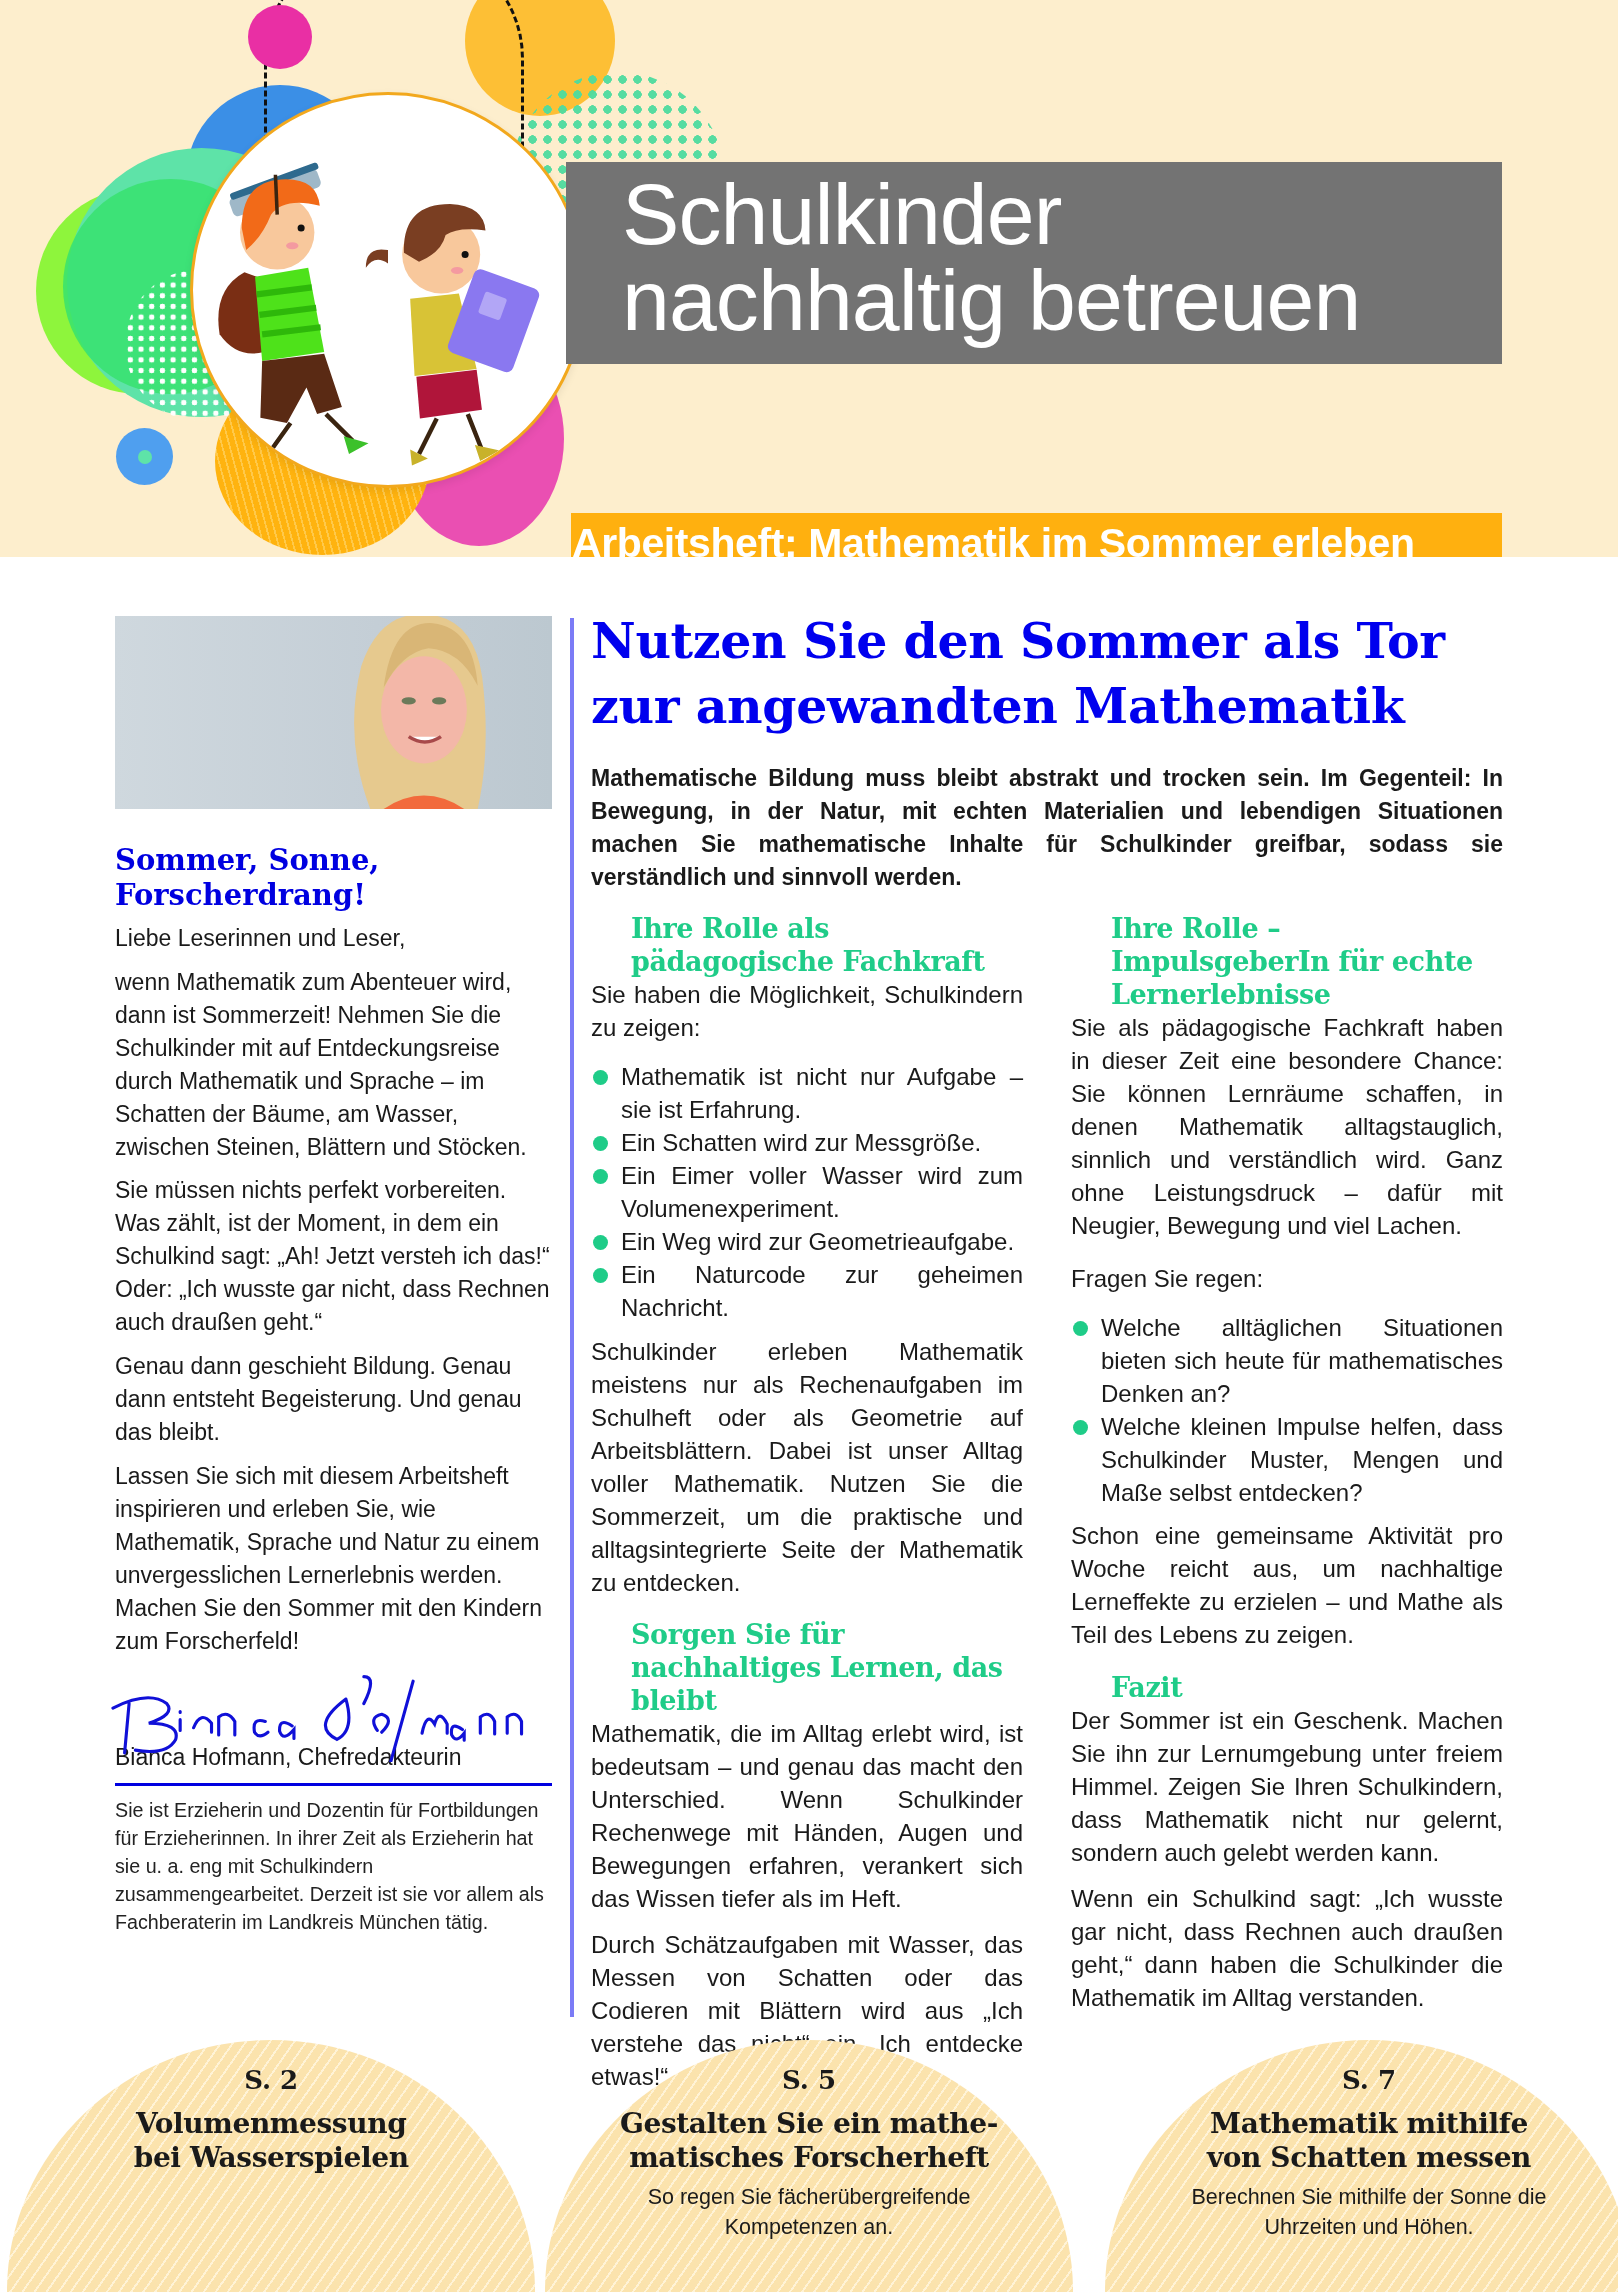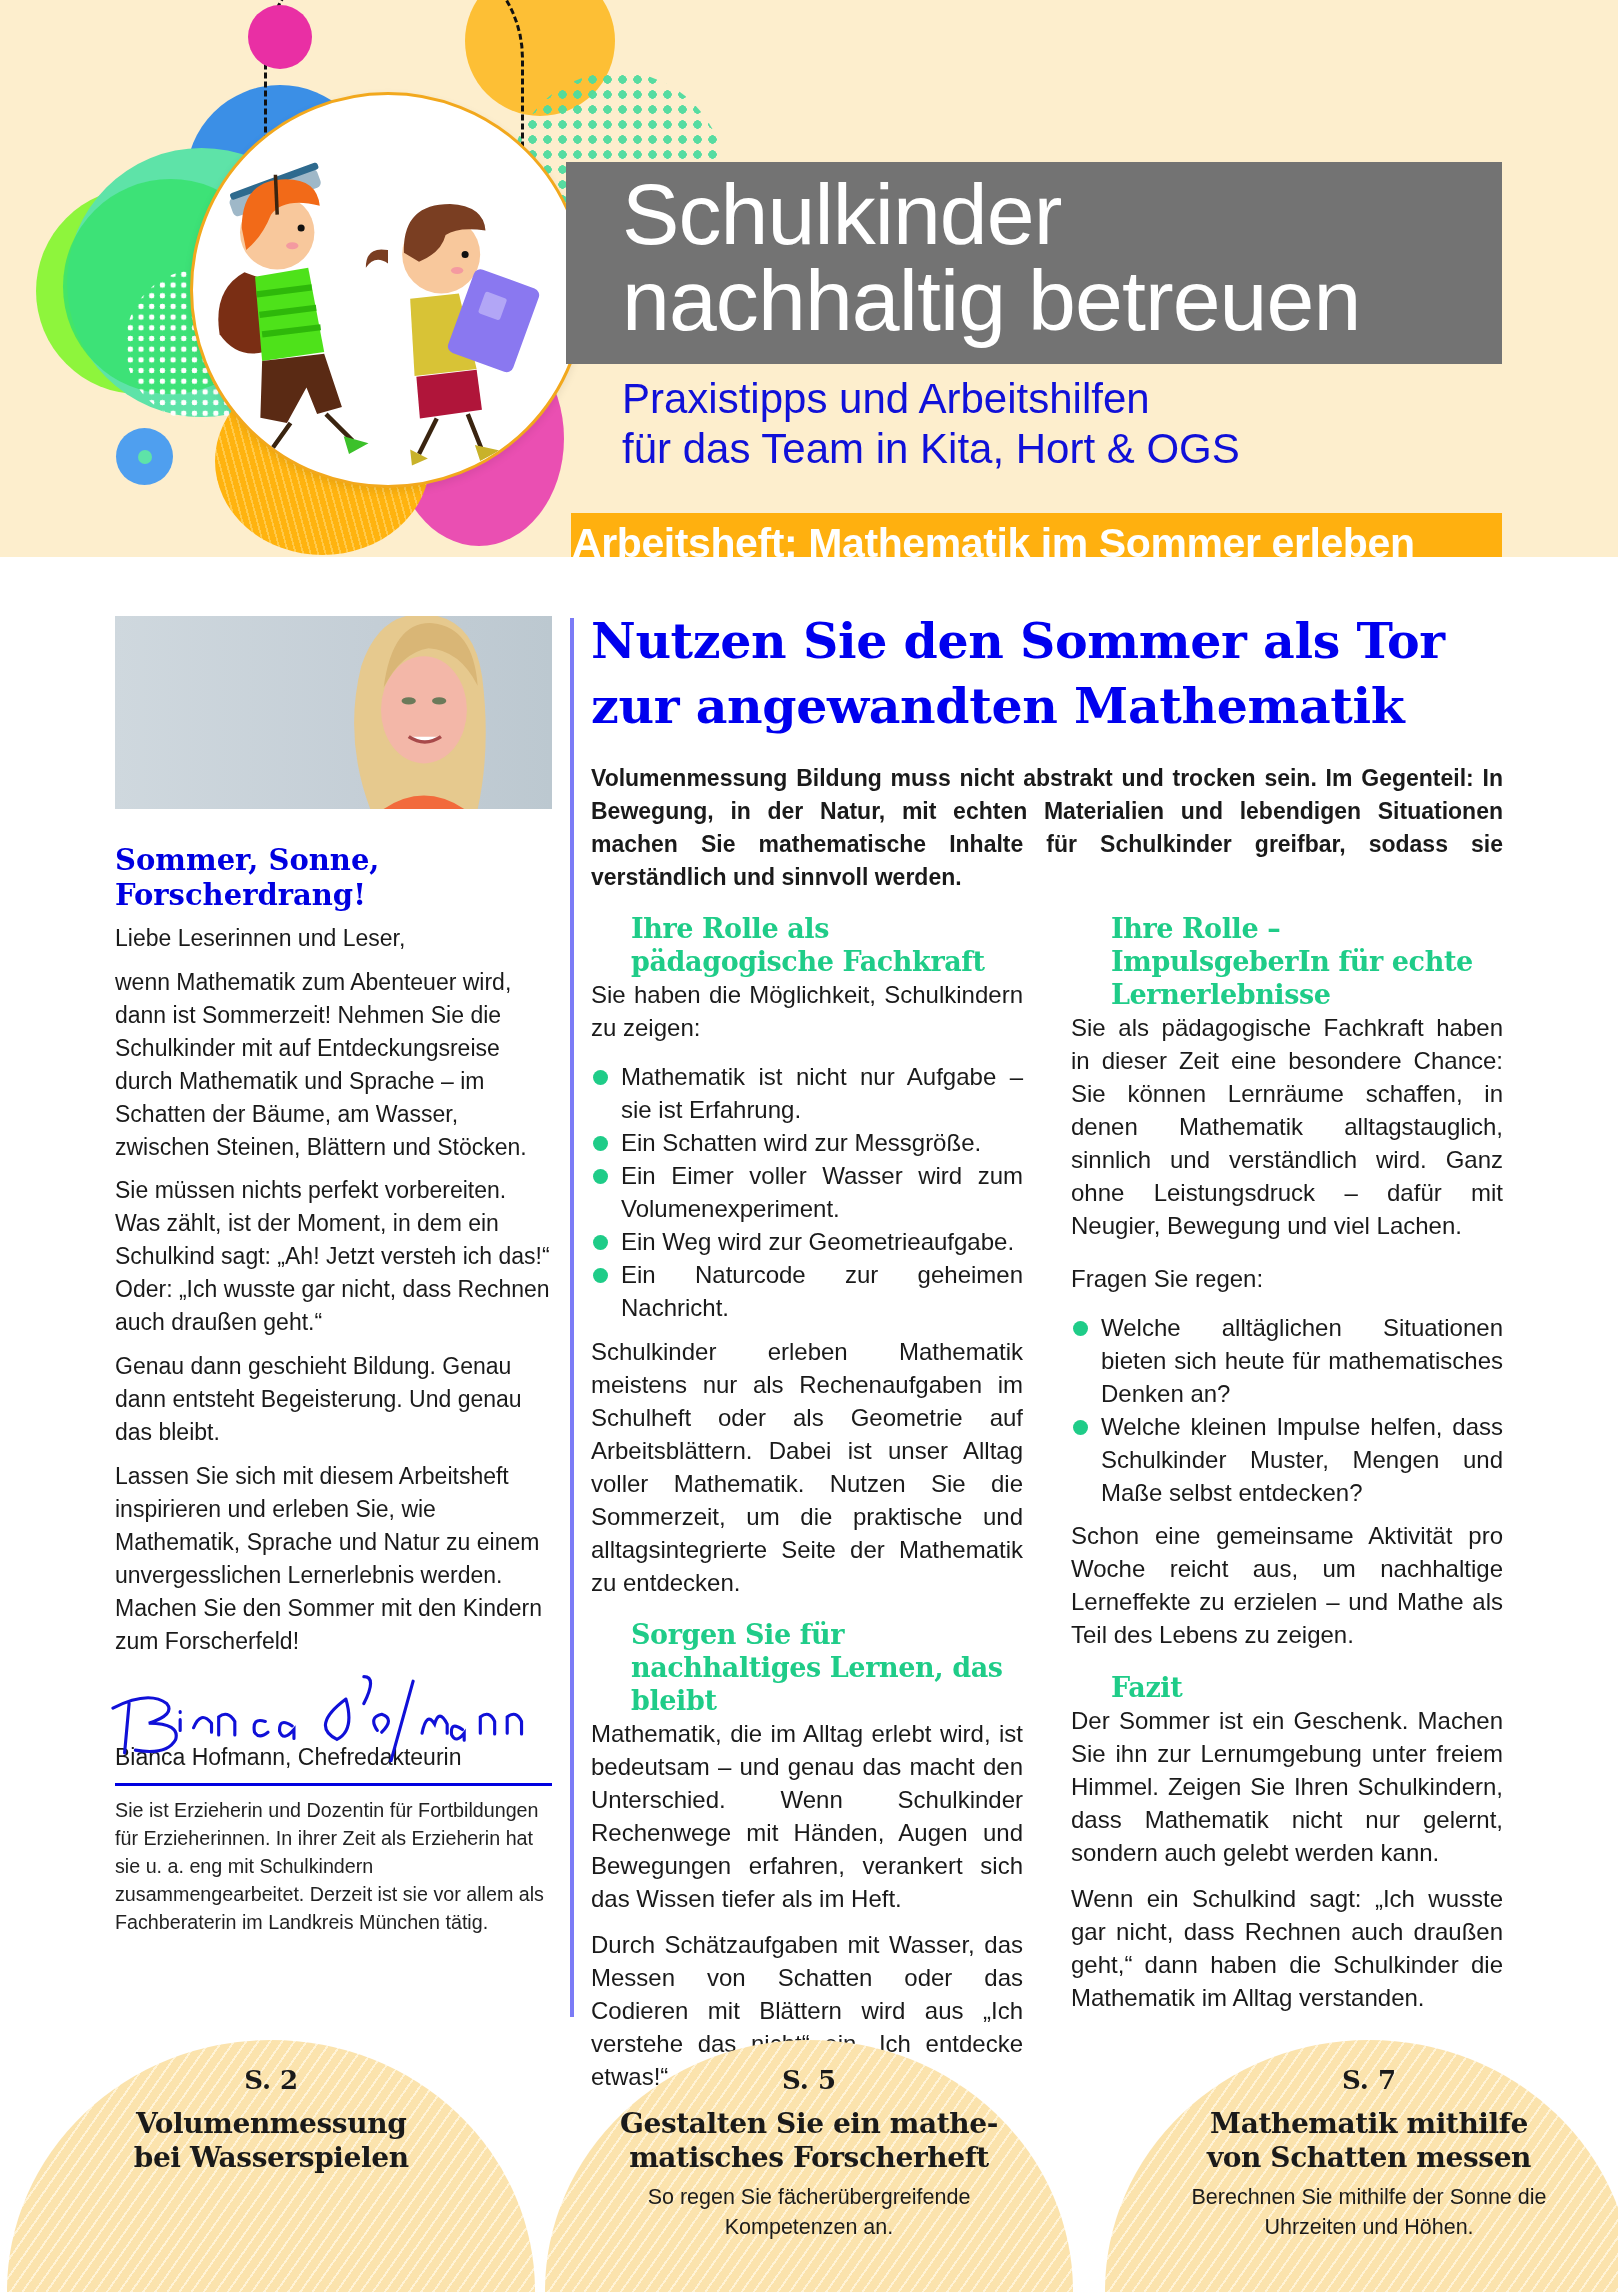--- a/index.html
+++ b/index.html
@@ -130,24 +130,20 @@
         <rect x="300" y="205" width="78" height="100" rx="8" fill="#8a78f0" transform="rotate(20 340 255)"></rect>
         <rect x="325" y="225" width="26" height="26" rx="3" fill="#b2a6f6" transform="rotate(20 338 238)"></rect>
       </g>
     </svg>
   </div>
 
   <div class="title-box">
     <div class="title-line">Schulkinder</div>
     <div class="title-line">nachhaltig betreuen</div>
   </div>
-  <div class="subtitle">
-    <div>Praxistipps und Arbeitshilfen</div>
-    <div>für das Team in Kita, Hort &amp; OGS</div>
-  </div>
   <div class="workbook-bar">Arbeitsheft: Mathematik im Sommer erleben</div>
 </header>
 
 <aside class="sidebar">
   <div class="portrait">
     <svg viewBox="0 0 488 216" preserveAspectRatio="none">
       <path d="M285 216 q-30 -80 -10 -160 q20 -60 70 -58 q55 2 65 70 q10 80 -5 148z" fill="#e6c98e"></path>
       <ellipse cx="345" cy="105" rx="48" ry="60" fill="#f3b7a8"></ellipse>
       <path d="M300 80 q10 -75 55 -72 q45 5 50 70 q-20 -40 -55 -42 q-30 5 -50 44z" fill="#d9b676"></path>
       <ellipse cx="328" cy="95" rx="8" ry="4" fill="#6b7a5a"></ellipse>
@@ -182,21 +178,21 @@
   </div>
   <div class="sign-name">Bianca Hofmann, Chefredakteurin</div>
   <div class="sign-rule"></div>
   <p class="bio">Sie ist Erzieherin und Dozentin für Fortbildungen für Erzieherinnen. In ihrer Zeit als Erzieherin hat sie u. a. eng mit Schulkindern zusammengearbeitet. Derzeit ist sie vor allem als Fachberaterin im Landkreis München tätig.</p>
 </aside>
 
 <div class="divider"></div>
 
 <main class="article">
   <h1>Nutzen Sie den Sommer als Tor zur angewandten Mathematik</h1>
-  <p class="lead">Volumenmessung Bildung muss nicht abstrakt und trocken sein. Im Gegenteil: In Bewegung, in der Natur, mit echten Materialien und lebendigen Situationen machen Sie mathematische Inhalte für Schulkinder greifbar, sodass sie verständlich und sinnvoll werden.</p>
+  <p class="lead">Mathematische Bildung muss bleibt abstrakt und trocken sein. Im Gegenteil: In Bewegung, in der Natur, mit echten Materialien und lebendigen Situationen machen Sie mathematische Inhalte für Schulkinder greifbar, sodass sie verständlich und sinnvoll werden.</p>
 
   <div class="cols">
 
     <section class="col">
       <h3>Ihre Rolle als pädagogische Fachkraft</h3>
       <p>Sie haben die Möglichkeit, Schulkindern zu zeigen:</p>
       <ul>
         <li><span class="dot"></span><span>Mathematik ist nicht nur Aufgabe – sie ist Erfahrung.</span></li>
         <li><span class="dot"></span><span>Ein Schatten wird zur Messgröße.</span></li>
         <li><span class="dot"></span><span>Ein Eimer voller Wasser wird zum Volumenexperiment.</span></li>

